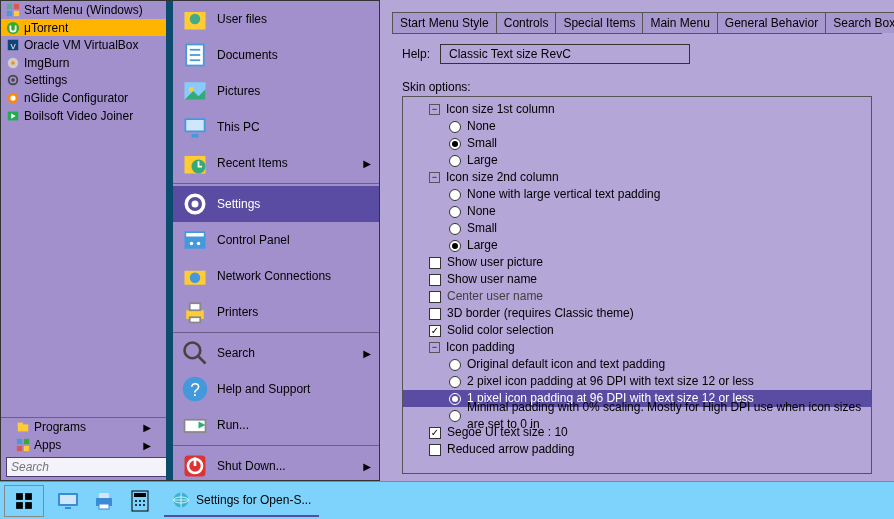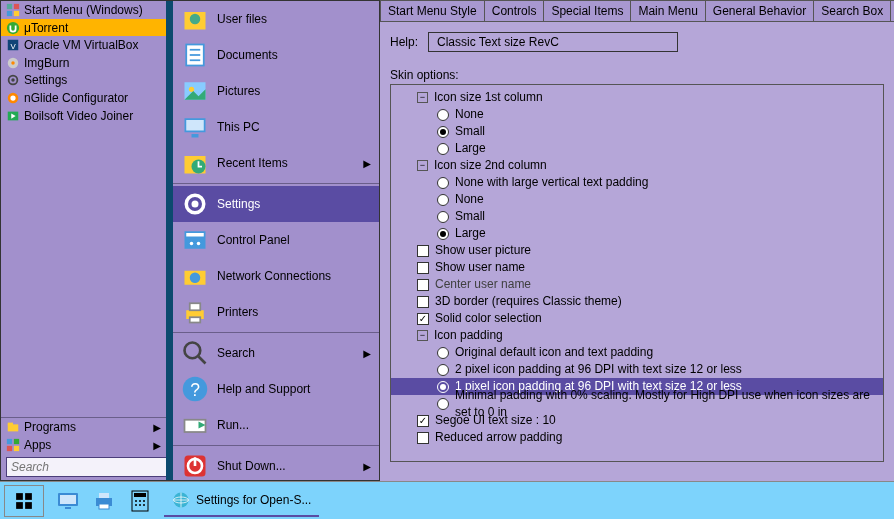--- a/index.html
+++ b/index.html
@@ -6,35 +6,35 @@
   body { font-family: "Segoe UI", Tahoma, sans-serif; font-size: 12px; width: 894px; height: 519px; overflow: hidden; background: #9b88c8; }
   .root { display: flex; height: 481px; }
   
   .start { display: flex; background: #a290cc; border: 1px solid #333; width: 380px; flex-shrink: 0; }
   .start-left { width: 165px; background: #a290cc; display: flex; flex-direction: column; }
   .start-left-list { flex: 1; }
   .sl-item { display: flex; align-items: flex-start; gap: 4px; padding: 2px 5px; height: 17.6px; cursor: default; }
   .sl-item.selected { background: #ffb400; }
   .sl-item .ic { width: 14px; height: 14px; flex-shrink: 0; display: inline-block; }
   .start-left-bottom { border-top: 1px solid #6a5e8a; }
-  .slb-item { display: flex; align-items: center; gap: 4px; padding: 2px 5px; height: 18px; cursor: default; }
+  .slb-item { display: flex; align-items: center; gap: 4px; padding: 2px 15px; height: 18px; cursor: default; }
   .slb-item .ic { width: 14px; height: 14px; flex-shrink: 0; }
   .chev { margin-left: auto; font-size: 10px; }
   .search-row { display: flex; align-items: center; gap: 3px; padding: 3px 5px; }
   .search-row input { flex: 1; border: 1px solid #4b3e7a; padding: 2px 4px; font-size: 12px; font-style: italic; background: #f4f2fa; color: #5a4f7d; }
   .search-ic { width: 16px; height: 16px; }
   
   .start-right { flex: 1; background: #a290cc; border-left: 7px solid #0c4a6e; display: flex; flex-direction: column; }
   .sr-item { display: flex; align-items: center; gap: 8px; padding: 4px 8px; height: 36px; cursor: default; }
   .sr-item .ic { width: 28px; height: 28px; flex-shrink: 0; }
   .sr-item.sel { background: #5a4ca3; color: #fff; }
   .sr-sep { border-top: 1px solid #6a5e8a; margin: 2px 0; }
   .sr-item .chev { margin-left: auto; font-size: 10px; }
   
-  .settings { flex: 1; background: #b5a6d8; padding: 0; overflow: hidden; }
+  .settings { flex: 1; background: #b5a6d8; padding: 12px; overflow: hidden; }
   .tabs { display: flex; border-bottom: 1px solid #555; background: #b5a6d8; }
   .tab { padding: 3px 7px; border: 1px solid #555; border-bottom: none; background: #a898d0; margin-right: -1px; cursor: default; white-space: nowrap; font-size: 12px; }
   .skin-row { display: flex; align-items: center; gap: 10px; margin: 10px 10px 6px 10px; }
   .skin-sel { border: 1px solid #333; padding: 2px 8px; min-width: 250px; background: #b5a6d8; }
   .skin-opt-label { margin: 16px 10px 2px 10px; }
   .opts-box { border: 1px solid #555; margin: 2px 10px 10px 10px; padding: 4px 0; height: 378px; overflow: hidden; }
   .opt-row { display: flex; align-items: center; gap: 6px; padding: 1px 6px; height: 17px; line-height: 17px; }
   .opt-row.indent1 { padding-left: 26px; }
   .opt-row.indent2 { padding-left: 46px; }
   .opt-row.sel { background: #5a4ca3; color: #fff; }

